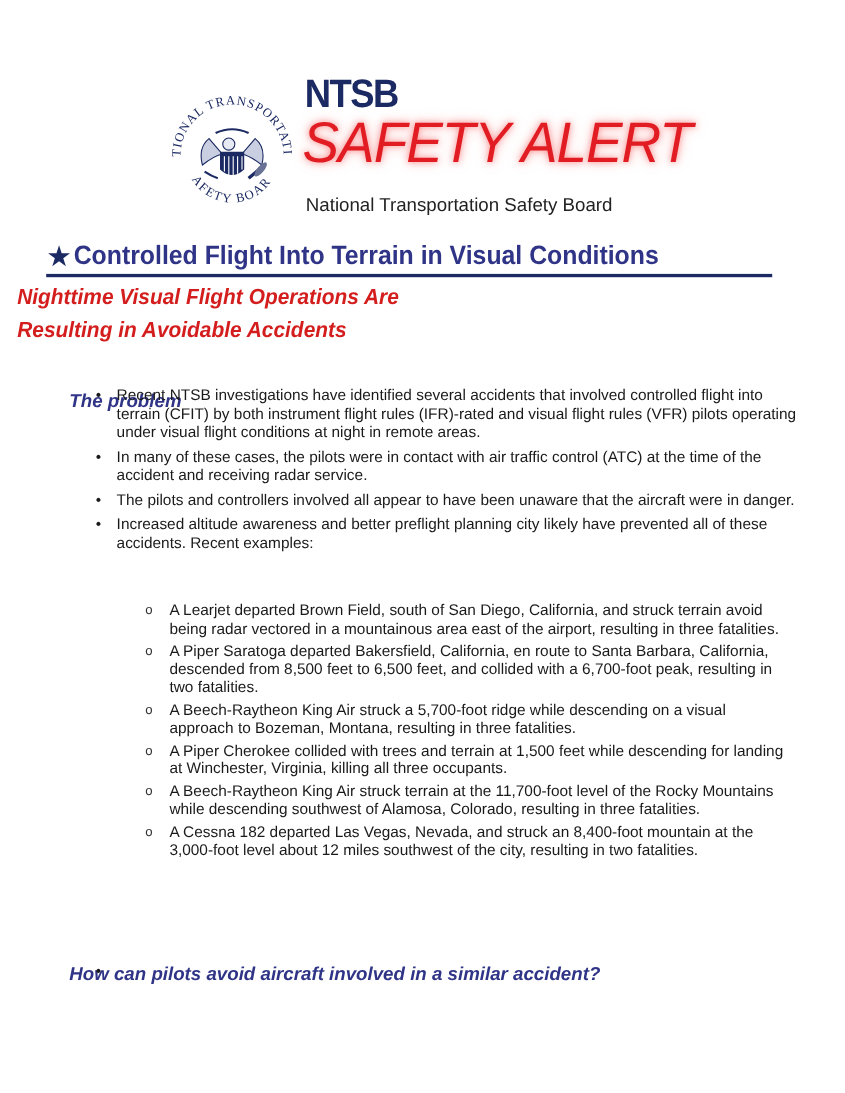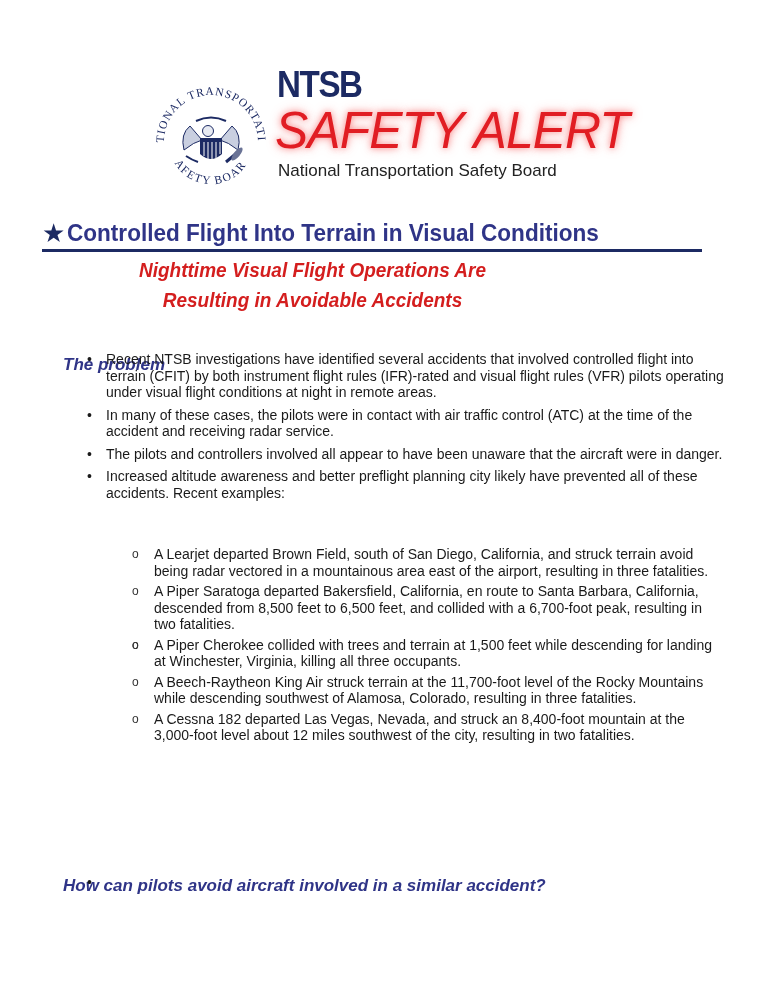--- a/index.html
+++ b/index.html
@@ -23,37 +23,37 @@
       transform: scaleX(0.92); transform-origin: left;
     }
     .brand-alert {
       font-family: "Liberation Sans", sans-serif; font-style: italic;
       font-size: 52px; color: #e11d23; line-height: 54px; letter-spacing: -1px;
       text-shadow: 0 0 6px rgba(240,60,60,0.55), 0 0 12px rgba(255,120,120,0.45);
       margin-top: 0px; white-space: nowrap;
       transform: scaleX(0.96); transform-origin: left;
     }
     .brand-sub {
-      font-size: 17px; color: #222; margin-top: 4px; margin-left: 3px; white-space: nowrap;
+      font-size: 17px; color: #222; margin-top: 20px; margin-left: 3px; white-space: nowrap;
     }
     
     .title-row {
       position: absolute; left: 42px; top: 219px; width: 660px;
       border-bottom: 3px solid #1c2a63; padding-bottom: 2px;
       display: flex; align-items: center; white-space: nowrap;
     }
     .star {
       color: #1c2a63; font-size: 26px; line-height: 26px; margin-right: 2px;
     }
     .title-text {
       font-weight: bold; font-size: 24px; color: #2f3487; letter-spacing: 0px;
       transform: scaleX(0.94); transform-origin: left;
     }
     .subtitle {
-      position: absolute; left: 0; width: 625px; text-align: center; top: 255px;
+      position: absolute; left: 0; width: 625px; top: 255px;
       color: #d41e1e; font-weight: bold; font-style: italic; font-size: 20px;
       line-height: 30px;
     }
     .subtitle div { transform: scaleX(0.95); }
     
     .section-head {
       position: absolute; left: 63px; font-weight: bold; font-style: italic;
       color: #2f3487; font-size: 17px; margin-top: 29px;
     }
     .bullets {
@@ -155,20 +155,21 @@
   <li>
     <span class="ring">o</span>
     <span>A Learjet departed Brown Field, south of San Diego, California, and struck terrain avoid being radar vectored in a mountainous area east of the airport, resulting in three fatalities.</span>
   </li>
   <li>
     <span class="ring">o</span>
     <span>A Piper Saratoga departed Bakersfield, California, en route to Santa Barbara, California, descended from 8,500 feet to 6,500 feet, and collided with a 6,700-foot peak, resulting in two fatalities.</span>
   </li>
   <li>
     <span class="ring">o</span>
+    <span>A Beech-Raytheon King Air struck a 5,700-foot ridge while descending on a visual approach to Bozeman, Montana, resulting in three fatalities.</span>
   </li>
   <li>
     <span class="ring">o</span>
     <span>A Piper Cherokee collided with trees and terrain at 1,500 feet while descending for landing at Winchester, Virginia, killing all three occupants.</span>
   </li>
   <li>
     <span class="ring">o</span>
     <span>A Beech-Raytheon King Air struck terrain at the 11,700-foot level of the Rocky Mountains while descending southwest of Alamosa, Colorado, resulting in three fatalities.</span>
   </li>
   <li>

